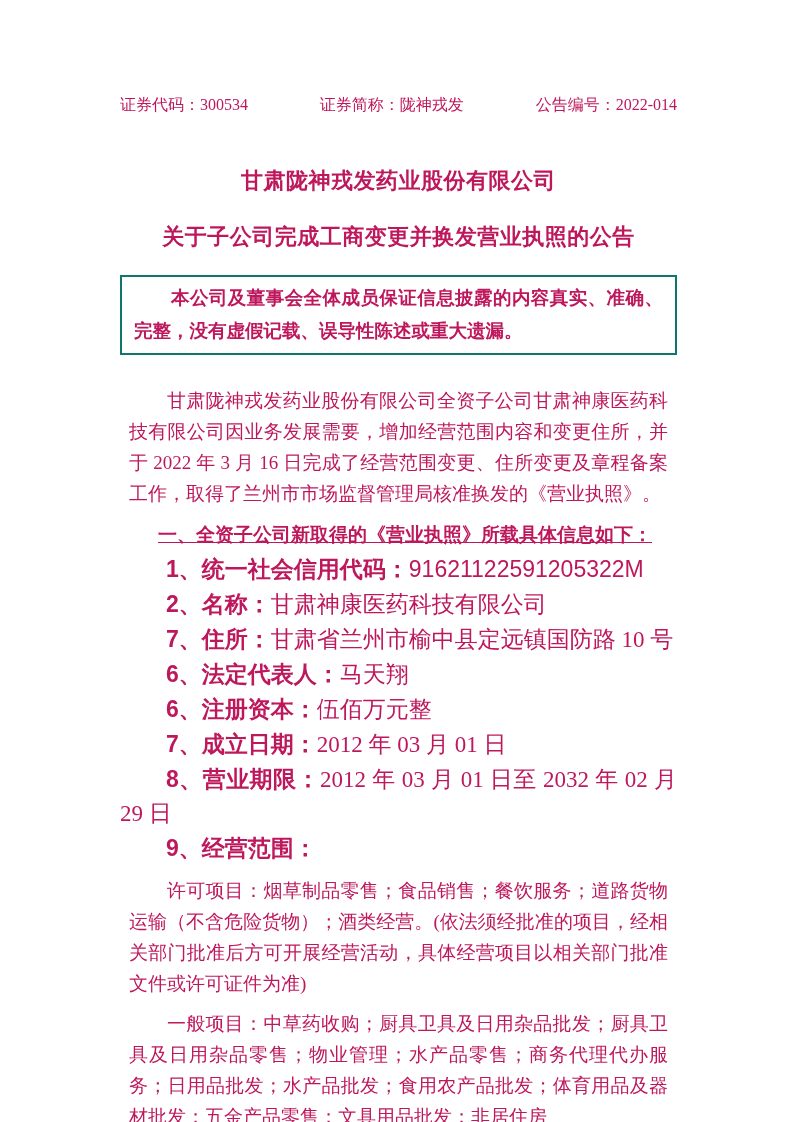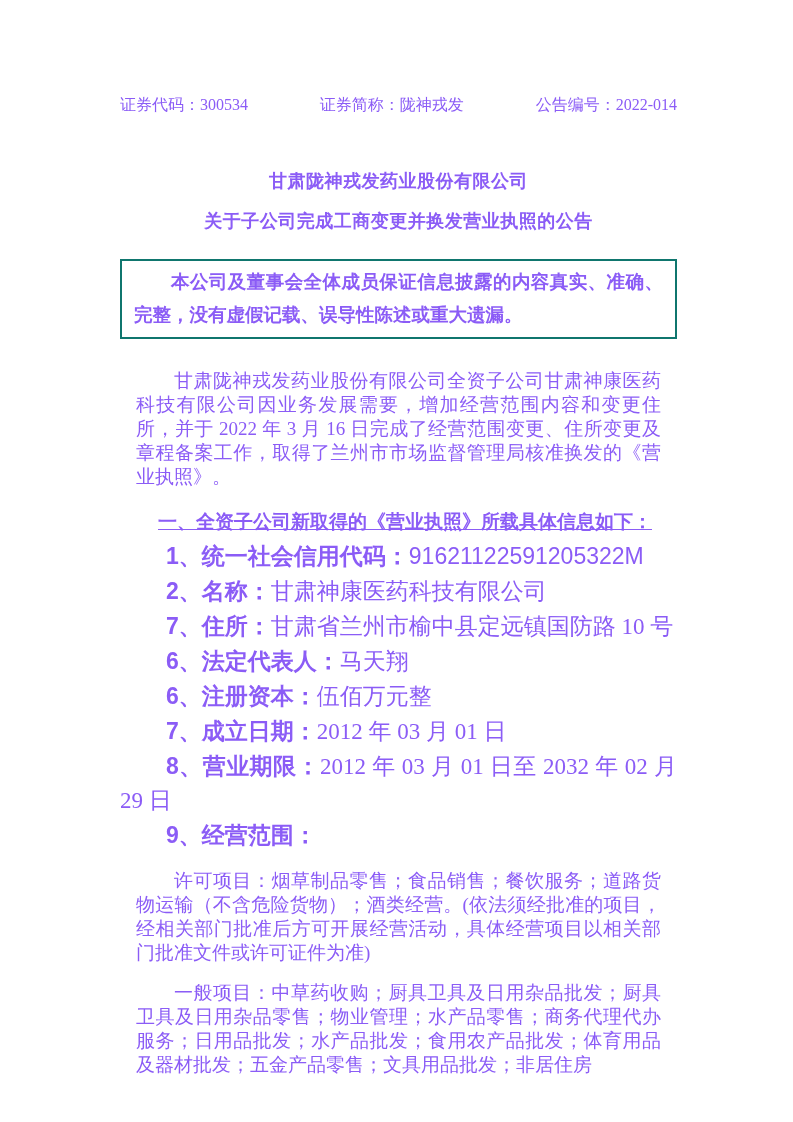--- a/index.html
+++ b/index.html
@@ -6,63 +6,63 @@
     margin: 0;
     padding: 0;
     background: #7a7a7a;
   }
   .page {
     position: relative;
     width: 793px;
     height: 1122px;
     margin: 0 auto;
     background: #ffffff;
-    color: #8b5cf6;
+    color: #be185d;
     box-sizing: border-box;
     padding: 93px 116px 8px 120px;
     font-family: "Liberation Serif", "DejaVu Serif", serif;
     overflow: hidden;
   }
   .doc-header {
     display: flex;
     justify-content: space-between;
     font-size: 16px;
     line-height: 24px;
     font-family: "Liberation Serif", "DejaVu Serif", serif;
   }
   .title-block {
     margin-top: 44px;
     text-align: center;
     font-family: "Liberation Sans", "DejaVu Sans", sans-serif;
     font-weight: bold;
   }
   .title-line {
-    font-size: 18px;
+    font-size: 22px;
     line-height: 40px;
-    margin: 0;
+    margin: 16px;
     letter-spacing: 0.5px;
   }
   .disclaimer-box {
     margin-top: 18px;
     border: 2px solid #0f766e;
     padding: 4px 12px 6px 12px;
   }
   .disclaimer-box p {
     margin: 0;
     font-family: "Liberation Sans", "DejaVu Sans", sans-serif;
     font-weight: bold;
     font-size: 18.5px;
     line-height: 33px;
     text-indent: 2em;
     text-align: justify;
   }
   .para {
-    margin: 16px;
+    margin: 9px;
     font-size: 19px;
-    line-height: 24px;
+    line-height: 31px;
     text-indent: 2em;
     text-align: justify;
   }
   .intro { margin-top: 30px; }
   .heading {
     margin: 0;
     font-family: "Liberation Sans", "DejaVu Sans", sans-serif;
     font-weight: bold;
     font-size: 19px;
     line-height: 34px;

